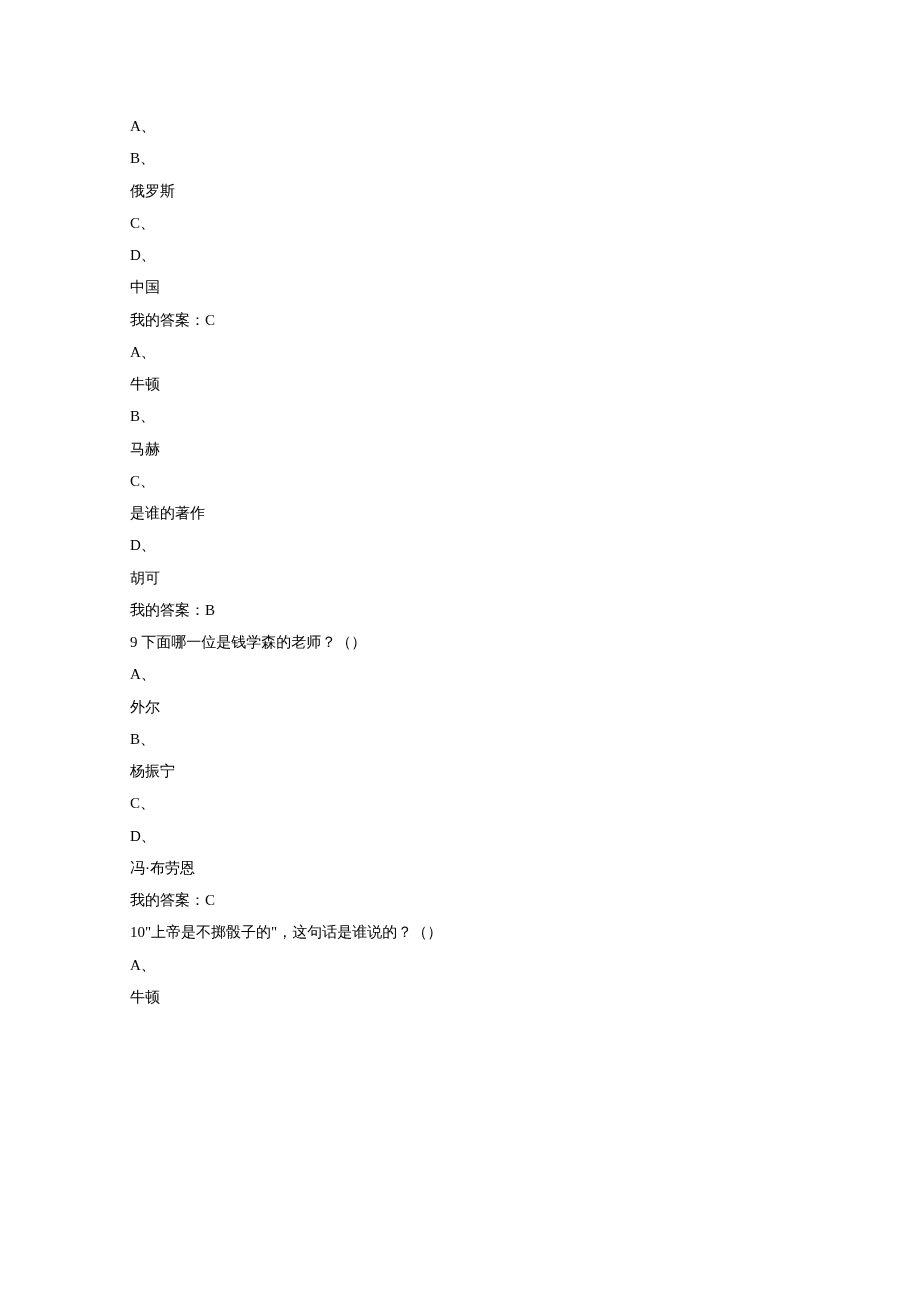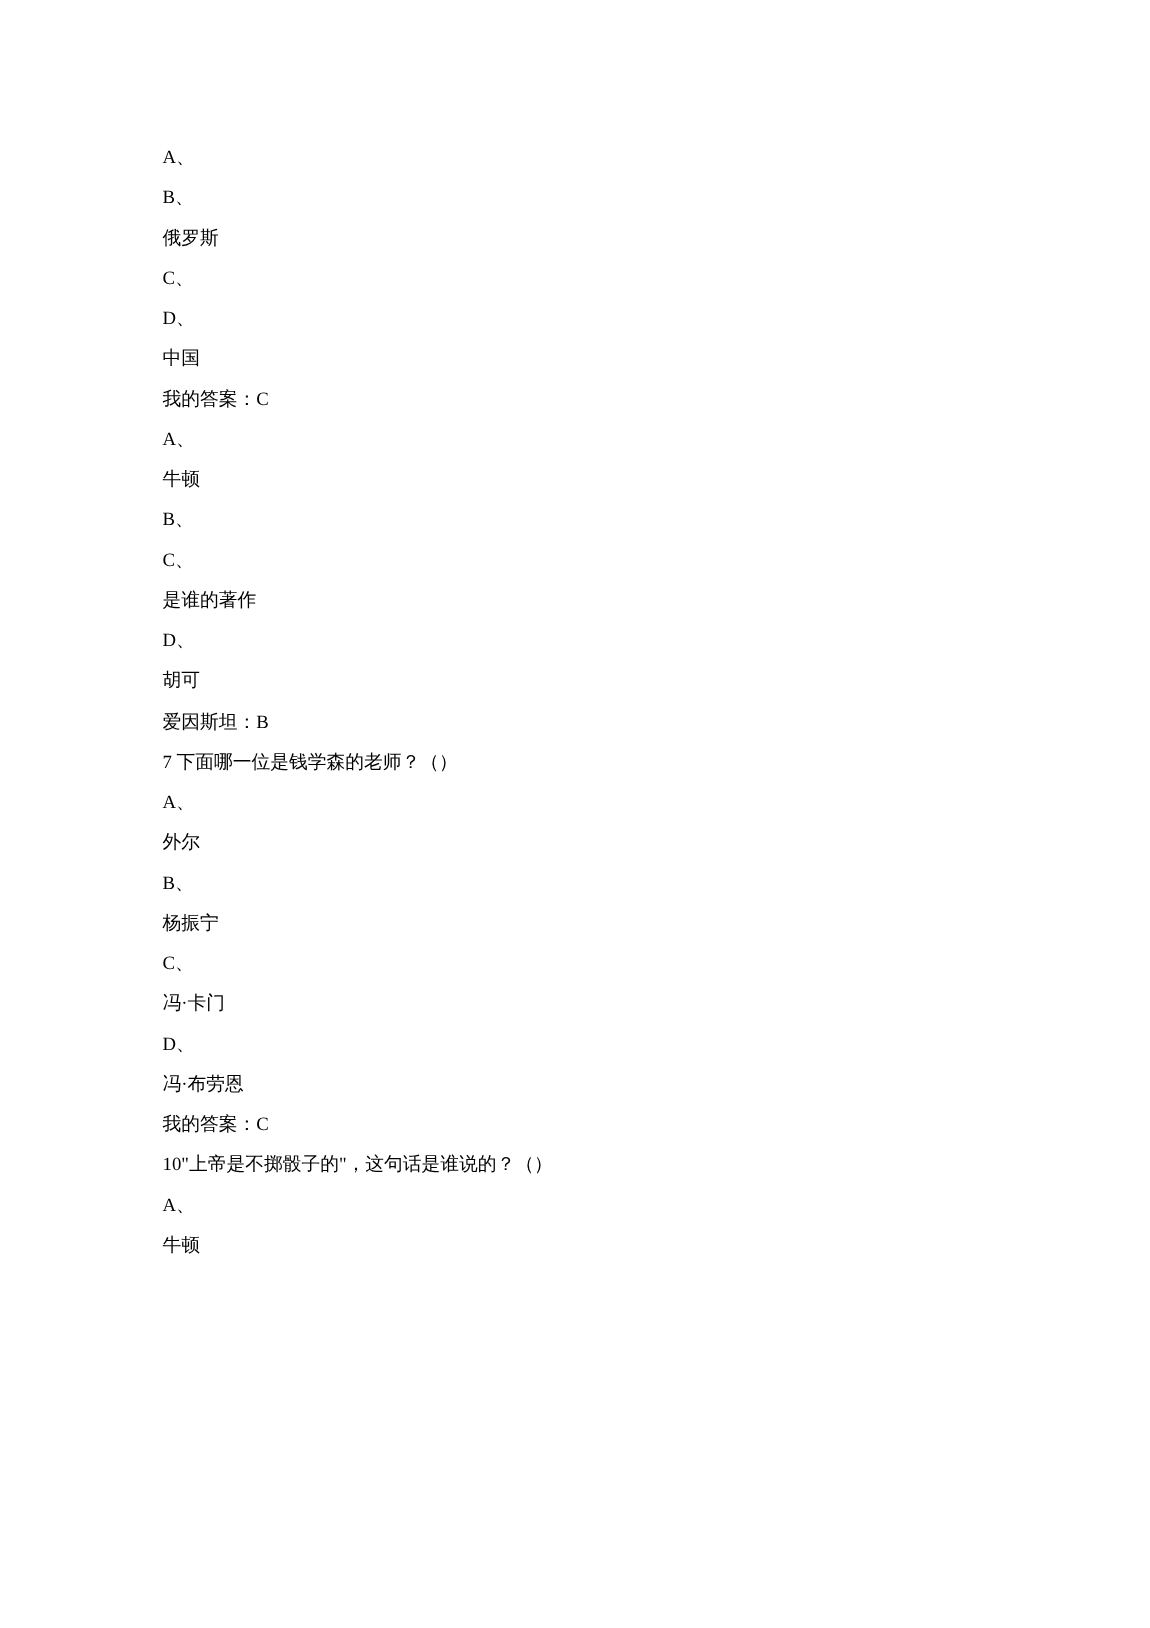--- a/index.html
+++ b/index.html
@@ -29,33 +29,33 @@
   <div class="line">B、</div>
   <div class="line">俄罗斯</div>
   <div class="line">C、</div>
   <div class="line">D、</div>
   <div class="line">中国</div>
   <div class="line">我的答案：C</div>
 
   <div class="line">A、</div>
   <div class="line">牛顿</div>
   <div class="line">B、</div>
+  <div class="line">马赫</div>
   <div class="line">C、</div>
   <div class="line">是谁的著作</div>
   <div class="line">D、</div>
   <div class="line">胡可</div>
-  <div class="line">爱因斯坦：B</div>
+  <div class="line">我的答案：B</div>
 
-  <div class="line">7 下面哪一位是钱学森的老师？（）</div>
+  <div class="line">9 下面哪一位是钱学森的老师？（）</div>
   <div class="line">A、</div>
   <div class="line">外尔</div>
   <div class="line">B、</div>
   <div class="line">杨振宁</div>
   <div class="line">C、</div>
-  <div class="line">冯·卡门</div>
   <div class="line">D、</div>
   <div class="line">冯·布劳恩</div>
   <div class="line">我的答案：C</div>
 
   <div class="line">10"上帝是不掷骰子的"，这句话是谁说的？（）</div>
   <div class="line">A、</div>
   <div class="line">牛顿</div>
 
 </div>
 

